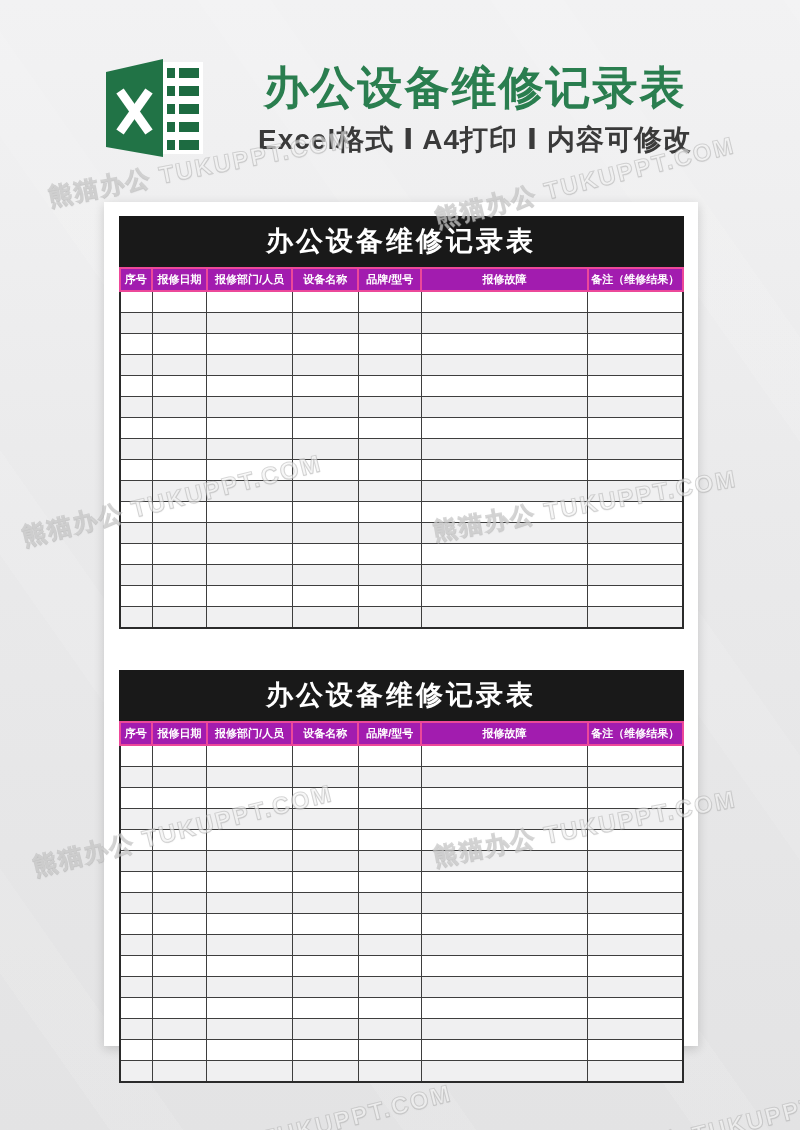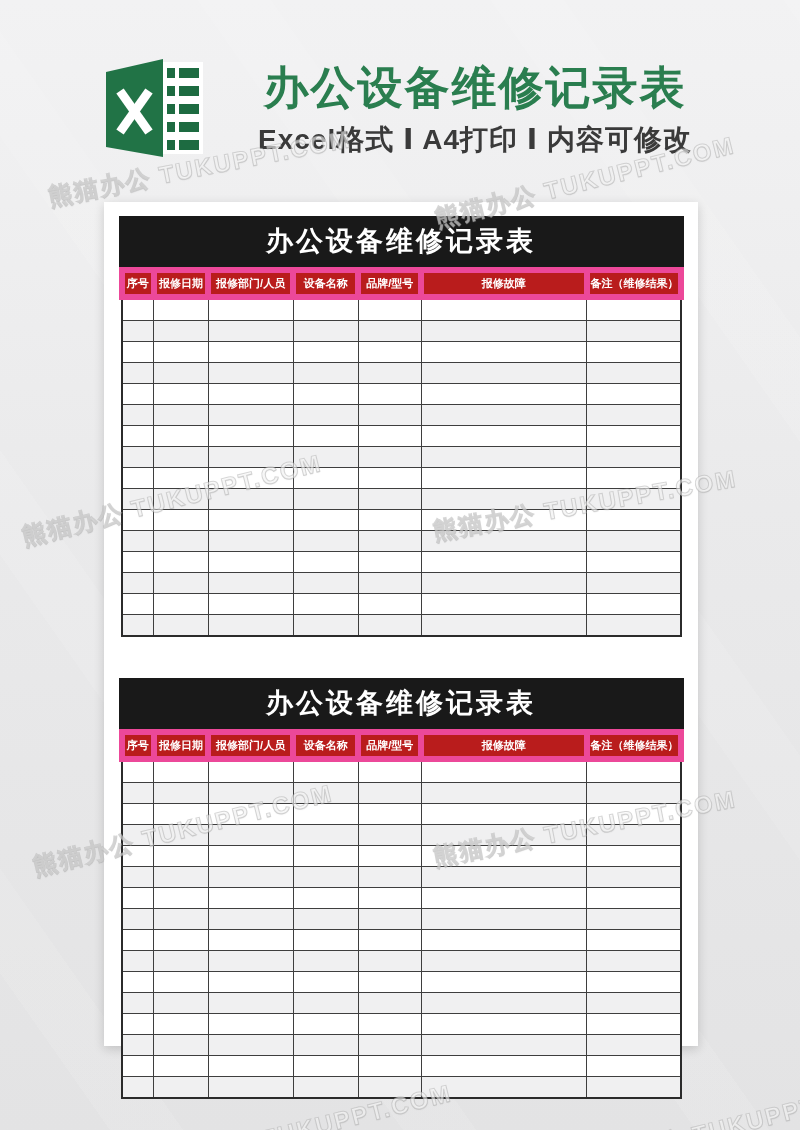--- a/index.html
+++ b/index.html
@@ -50,24 +50,24 @@
     height: 51px; line-height: 51px;
     background: #191919; color: #ffffff;
     font-size: 27px; font-weight: bold; text-align: center;
     letter-spacing: 3px;
   }
   table.grid {
     width: 100%; border-collapse: collapse; table-layout: fixed;
     border: 2px solid #2b2b2b;
   }
   table.grid th {
-    background: #b91c1c; color: #ffffff;
+    background: #a21caf; color: #ffffff;
     font-size: 11px; font-weight: bold;
     height: 21px; padding: 0 1px;
-    border: 6px solid #ec4899;
+    border: 2px solid #ec4899;
     white-space: nowrap; overflow: hidden;
   }
   table.grid td {
     height: 18px; border: 1px solid #3e3e3e; background: #ffffff;
   }
   table.grid tbody tr:nth-child(even) td { background: #f0f0f1; }
 
   
   .wm-layer { position: absolute; inset: 0; z-index: 10; pointer-events: none; }
   .wm {

